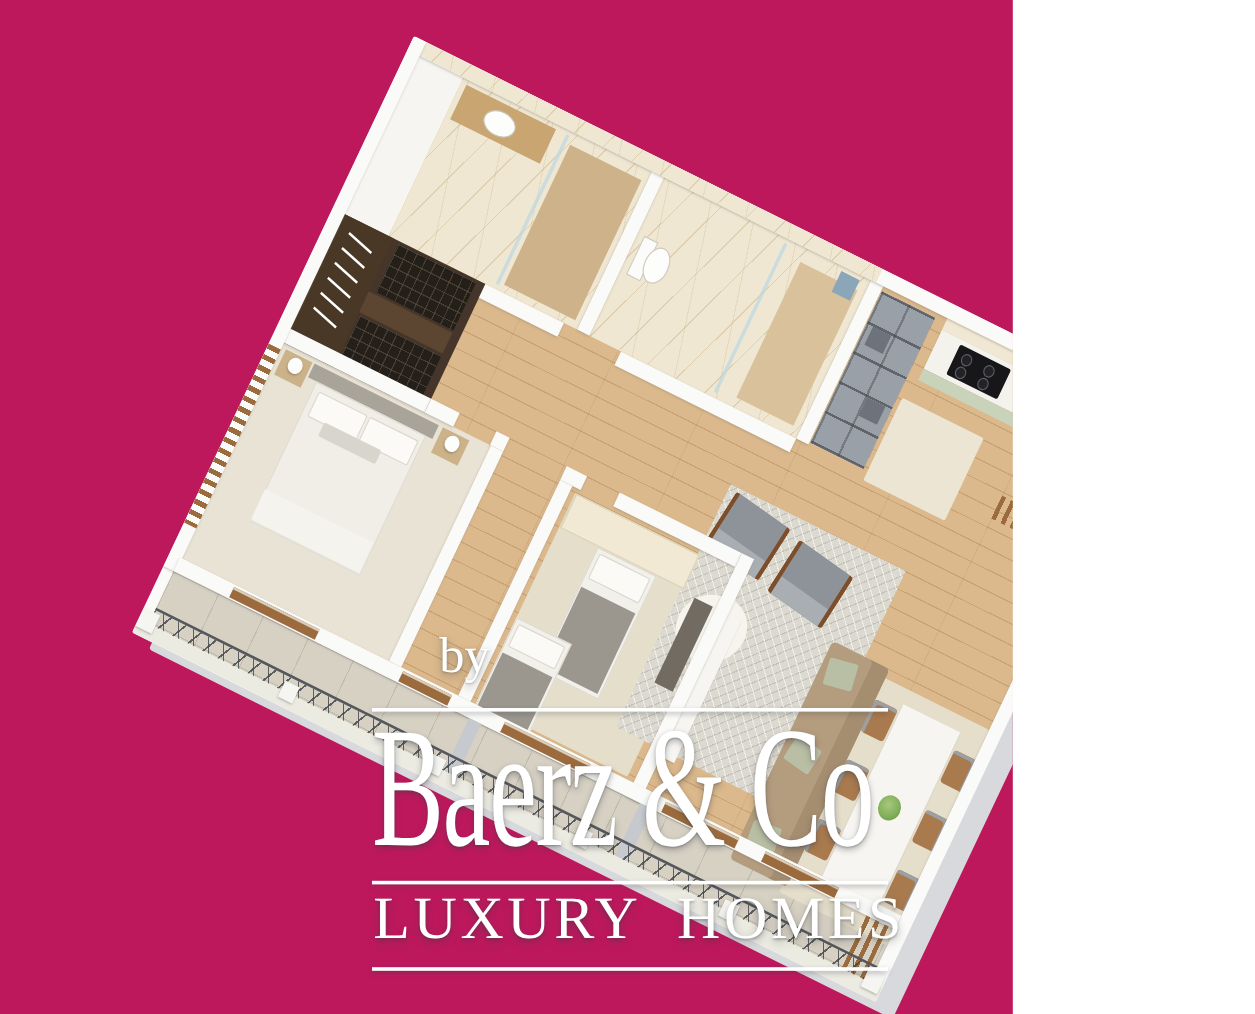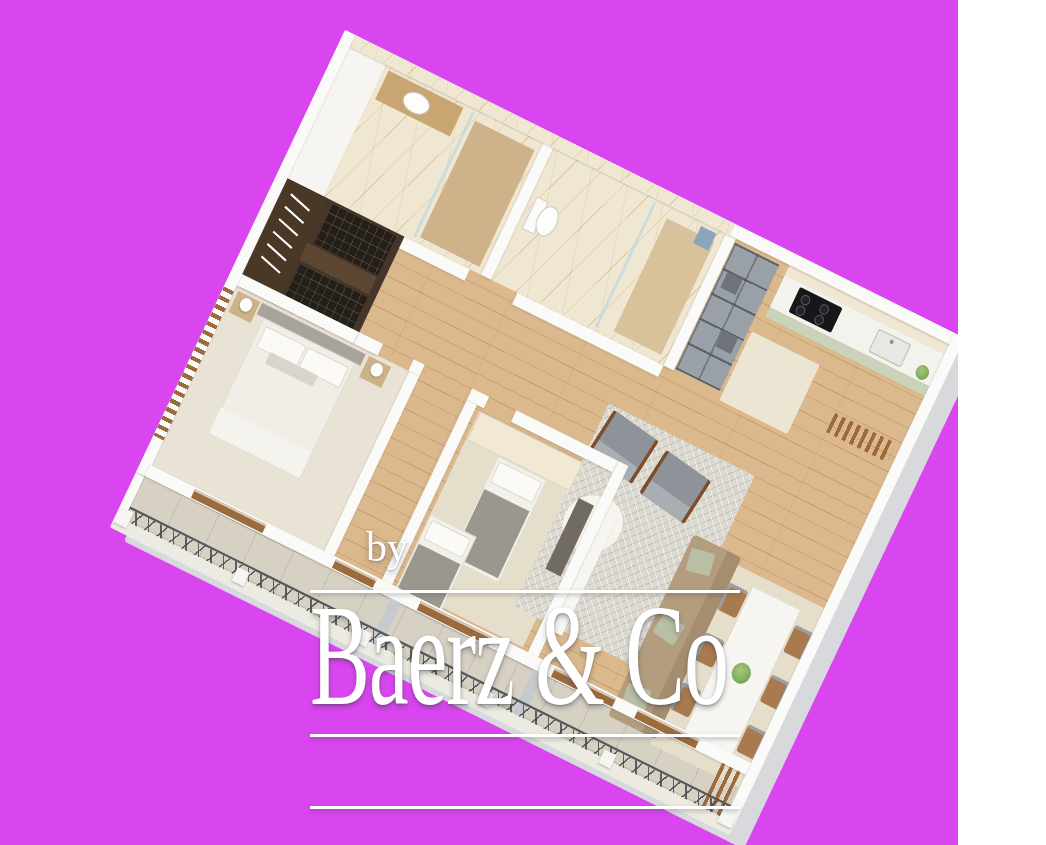--- a/index.html
+++ b/index.html
@@ -1,16 +1,16 @@
 <!DOCTYPE html>
 <html><head>
 <meta charset="utf-8">
 <style>
   html,body{margin:0;padding:0;background:#ffffff;}
-  #stage{position:relative;width:958px;height:845px;background:#d946ef;overflow:hidden;
+  #stage{position:relative;width:844px;height:845px;background:#be185d;overflow:hidden;
          font-family:"Liberation Serif","DejaVu Serif",serif;}
   .a{position:absolute;}
 
   
   #plan-shadow{left:0;top:0;width:730px;height:520px;transform-origin:0 0;
     transform:matrix(0.849,0.422,-0.452,0.956,359,44);background:#d8d9dd;border-radius:3px;}
   #plan{left:0;top:0;width:730px;height:520px;transform-origin:0 0;
     transform:matrix(0.849,0.422,-0.452,0.956,345,30);background:#fafaf8;overflow:hidden;border-radius:2px;}
 
   
@@ -199,15 +199,16 @@
     <div class="a pillar" style="left:284px;top:500px;width:14px;height:14px"></div>
     <div class="a pillar" style="left:428px;top:500px;width:14px;height:14px"></div>
     <div class="a pillar" style="left:572px;top:500px;width:14px;height:14px"></div>
     <div class="a pillar" style="left:712px;top:498px;width:16px;height:16px"></div>
   </div>
 
   <div id="wm-by" class="a wm">by</div>
   <div class="a wm-line" style="left:310px;top:590px;width:430px"></div>
   <div id="wm-brand" class="a wm">Baerz &amp; Co</div>
   <div class="a wm-line" style="left:310px;top:734px;width:430px"></div>
+  <div id="wm-tagline" class="a wm">LUXURY HOMES</div>
   <div class="a wm-line" style="left:310px;top:806px;width:430px"></div>
 
 </div>
 
 </body></html>

